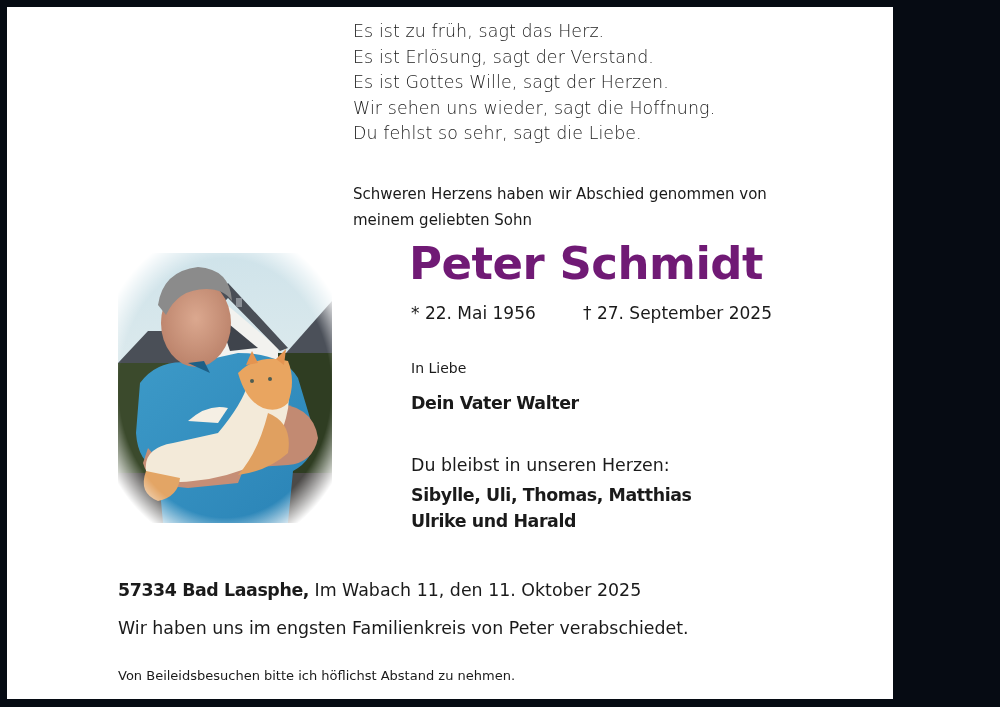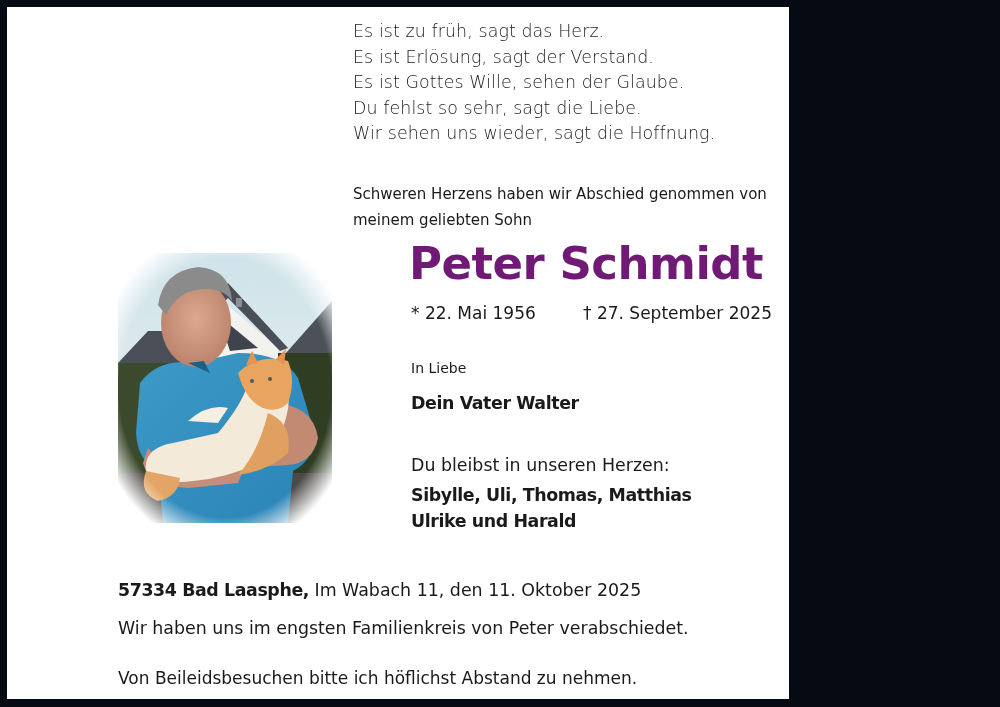--- a/index.html
+++ b/index.html
@@ -4,21 +4,21 @@
 <style>
   html, body { margin: 0; padding: 0; }
   body {
     width: 1000px; height: 707px; overflow: hidden;
     background: #060b13;
     font-family: "DejaVu Sans", "Liberation Sans", sans-serif;
     color: #1a1a1a;
   }
   .frame {
     position: absolute; left: 7px; top: 7px;
-    width: 782px; height: 692px;
+    width: 886px; height: 692px;
     background: #ffffff;
   }
   .abs { position: absolute; white-space: nowrap; }
   .poem {
     left: 346px; top: 12px;
     font-size: 17.4px; line-height: 25.5px; letter-spacing: 0.1px;
     font-weight: 300;
   }
   .poem div { height: 25.5px; }
   .intro {
@@ -33,43 +33,43 @@
   .dates { top: 296px; font-size: 17px; }
   .birth { left: 404px; }
   .death { left: 576px; }
   .in-love { left: 404px; top: 353px; font-size: 14px; }
   .father { left: 404px; top: 386px; font-size: 17.4px; font-weight: bold; letter-spacing: -0.4px; }
   .remain { left: 404px; top: 448px; font-size: 17.4px; }
   .names { left: 404px; top: 476px; font-size: 17.4px; font-weight: bold; letter-spacing: -0.4px; line-height: 25.5px; }
   .location { left: 111px; top: 573px; font-size: 17.4px; }
   .location b { letter-spacing: -0.4px; }
   .farewell { left: 111px; top: 611px; font-size: 17.4px; }
-  .condolence { left: 111px; top: 661px; font-size: 17px; }
+  .condolence { left: 111px; top: 661px; font-size: 13px; }
 
   .photo {
     position: absolute; left: 111px; top: 246px;
     width: 214px; height: 270px;
     overflow: hidden;
     -webkit-mask-image: radial-gradient(ellipse 62% 60% at 50% 50%, #000 80%, transparent 100%);
     mask-image: radial-gradient(ellipse 62% 60% at 50% 50%, #000 80%, transparent 100%);
     filter: blur(0.3px);
   }
   .photo svg { display: block; }
 </style>
 </head>
 <body>
 
 <div class="frame">
 
   <div class="abs poem">
     <div>Es ist zu früh, sagt das Herz.</div>
     <div>Es ist Erlösung, sagt der Verstand.</div>
-    <div>Es ist Gottes Wille, sehen der Glaube.</div>
+    <div>Es ist Gottes Wille, sagt der Herzen.</div>
+    <div>Wir sehen uns wieder, sagt die Hoffnung.</div>
     <div>Du fehlst so sehr, sagt die Liebe.</div>
-    <div>Wir sehen uns wieder, sagt die Hoffnung.</div>
   </div>
 
   <div class="abs intro">
     <div>Schweren Herzens haben wir Abschied genommen von</div>
     <div>meinem geliebten Sohn</div>
   </div>
 
   <div class="photo">
     <svg width="214" height="270" viewBox="0 0 214 270" xmlns="http://www.w3.org/2000/svg">
       <defs>

